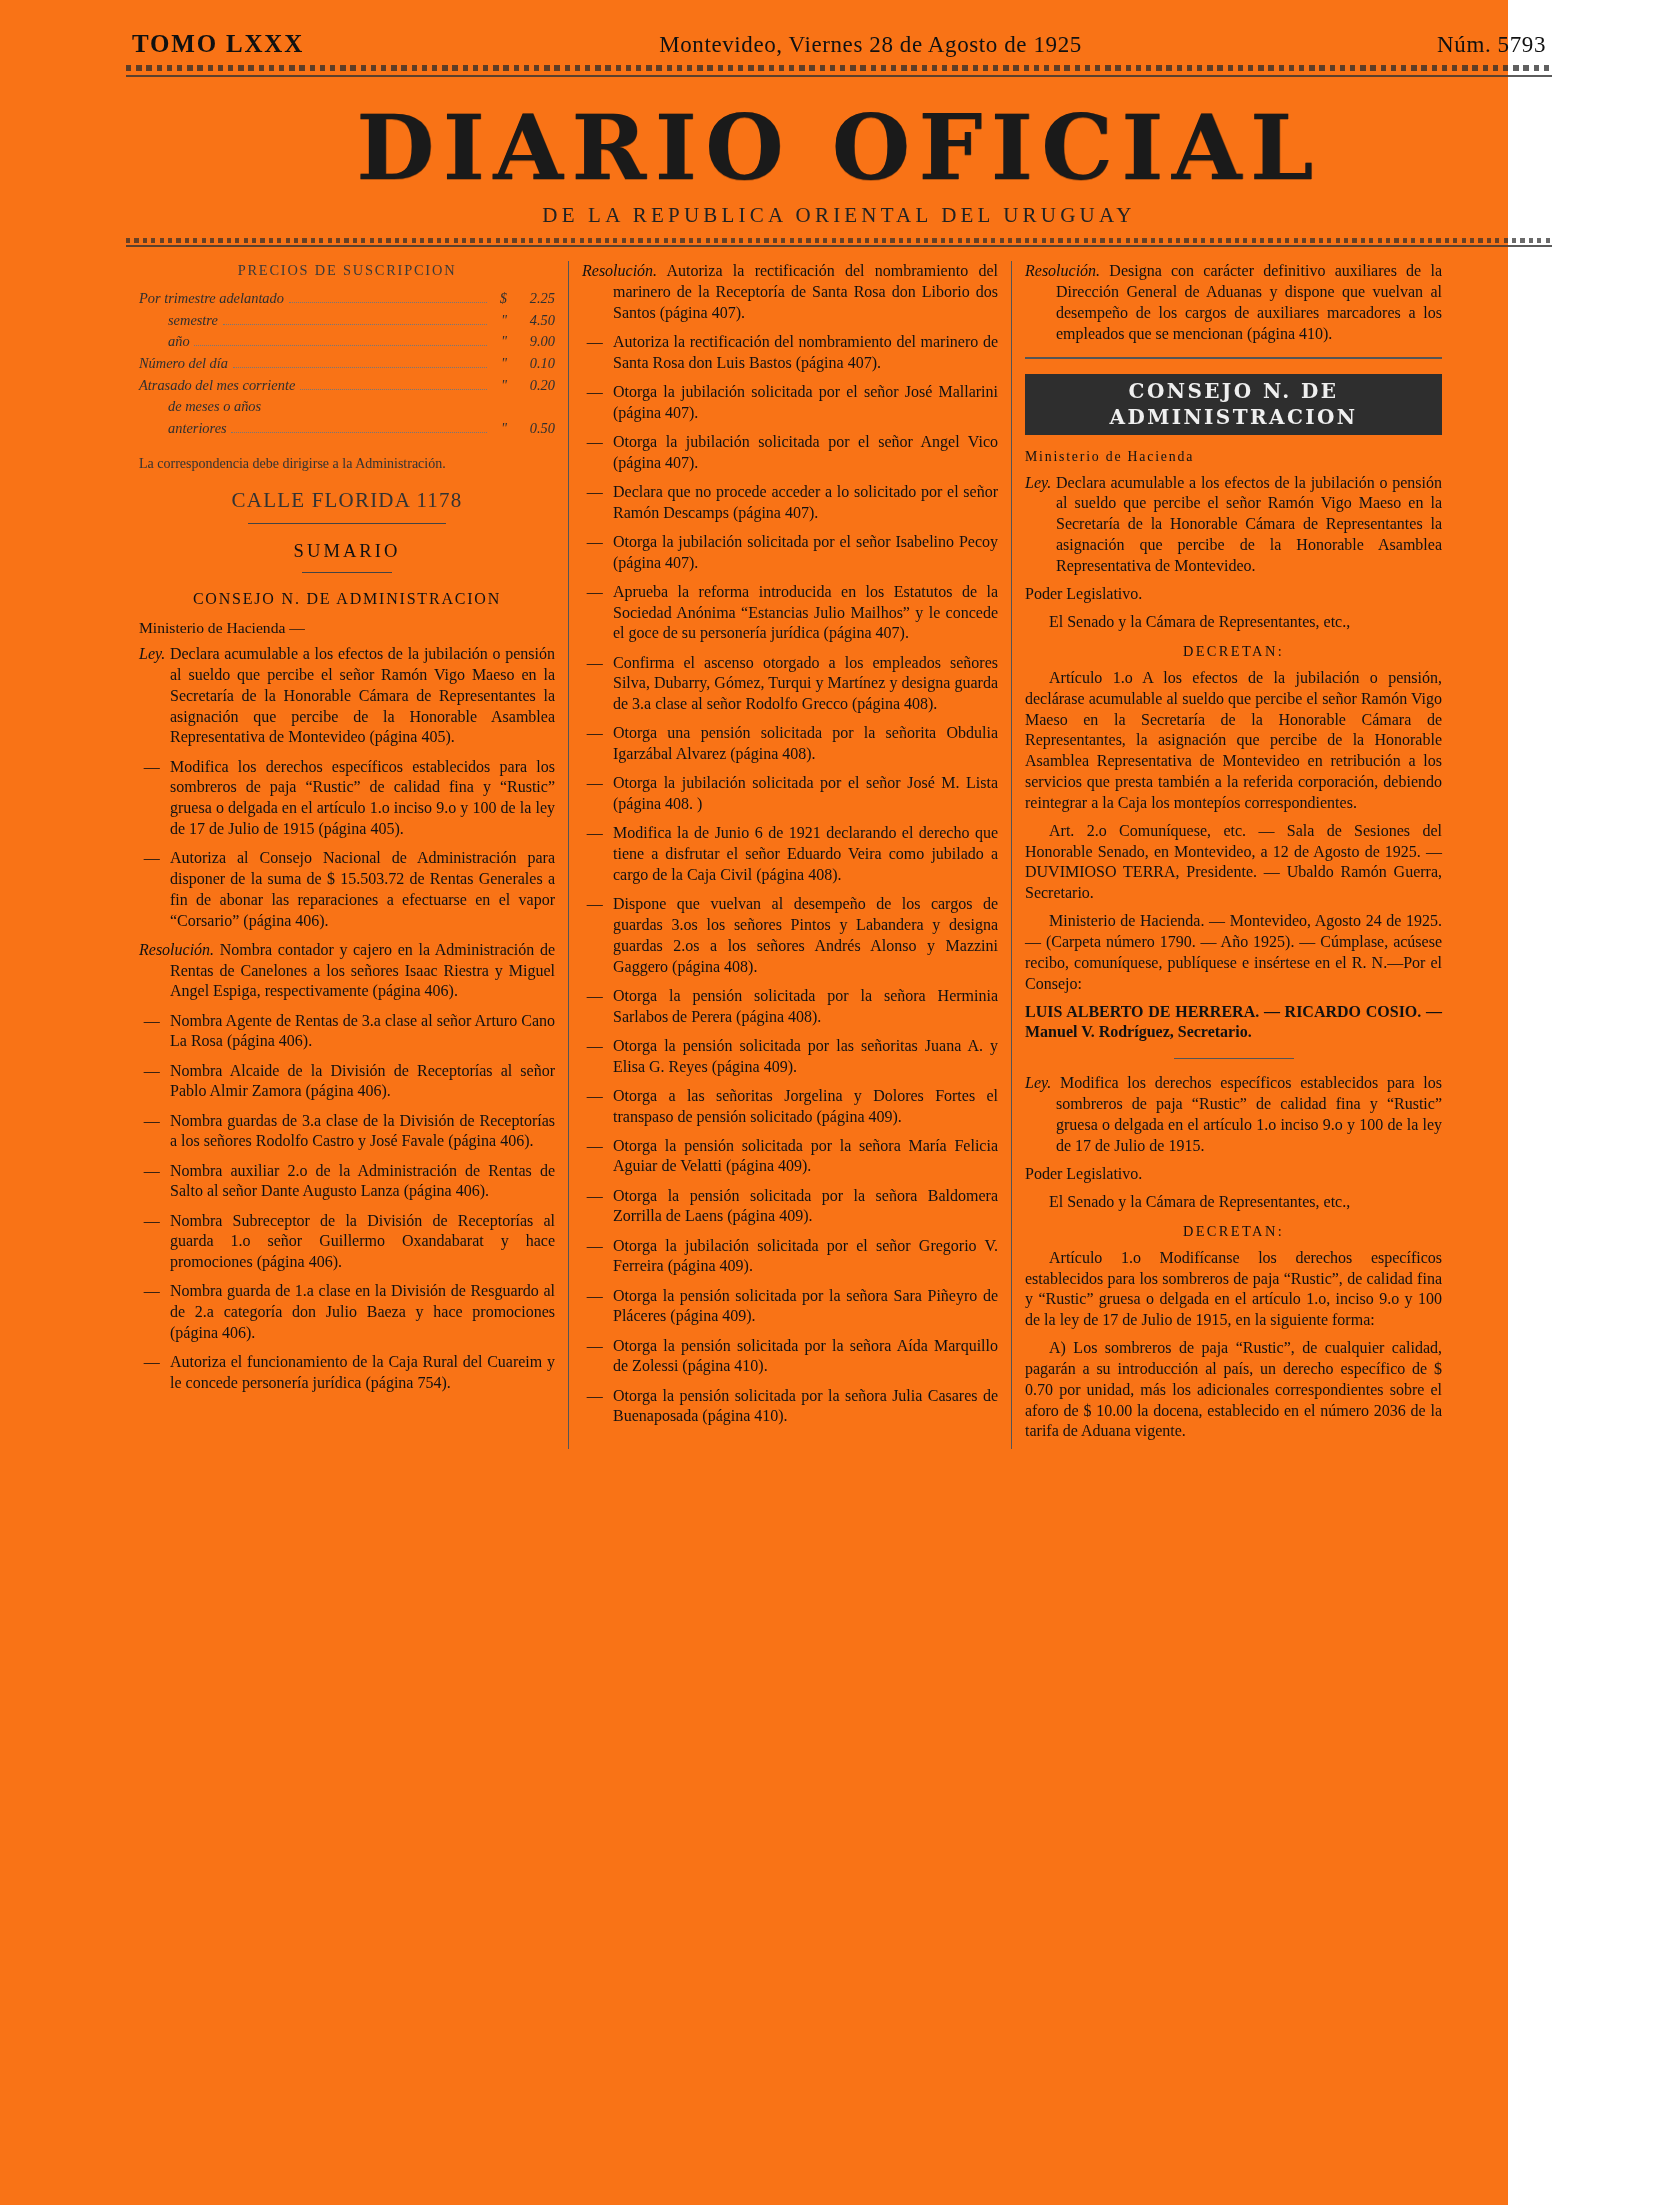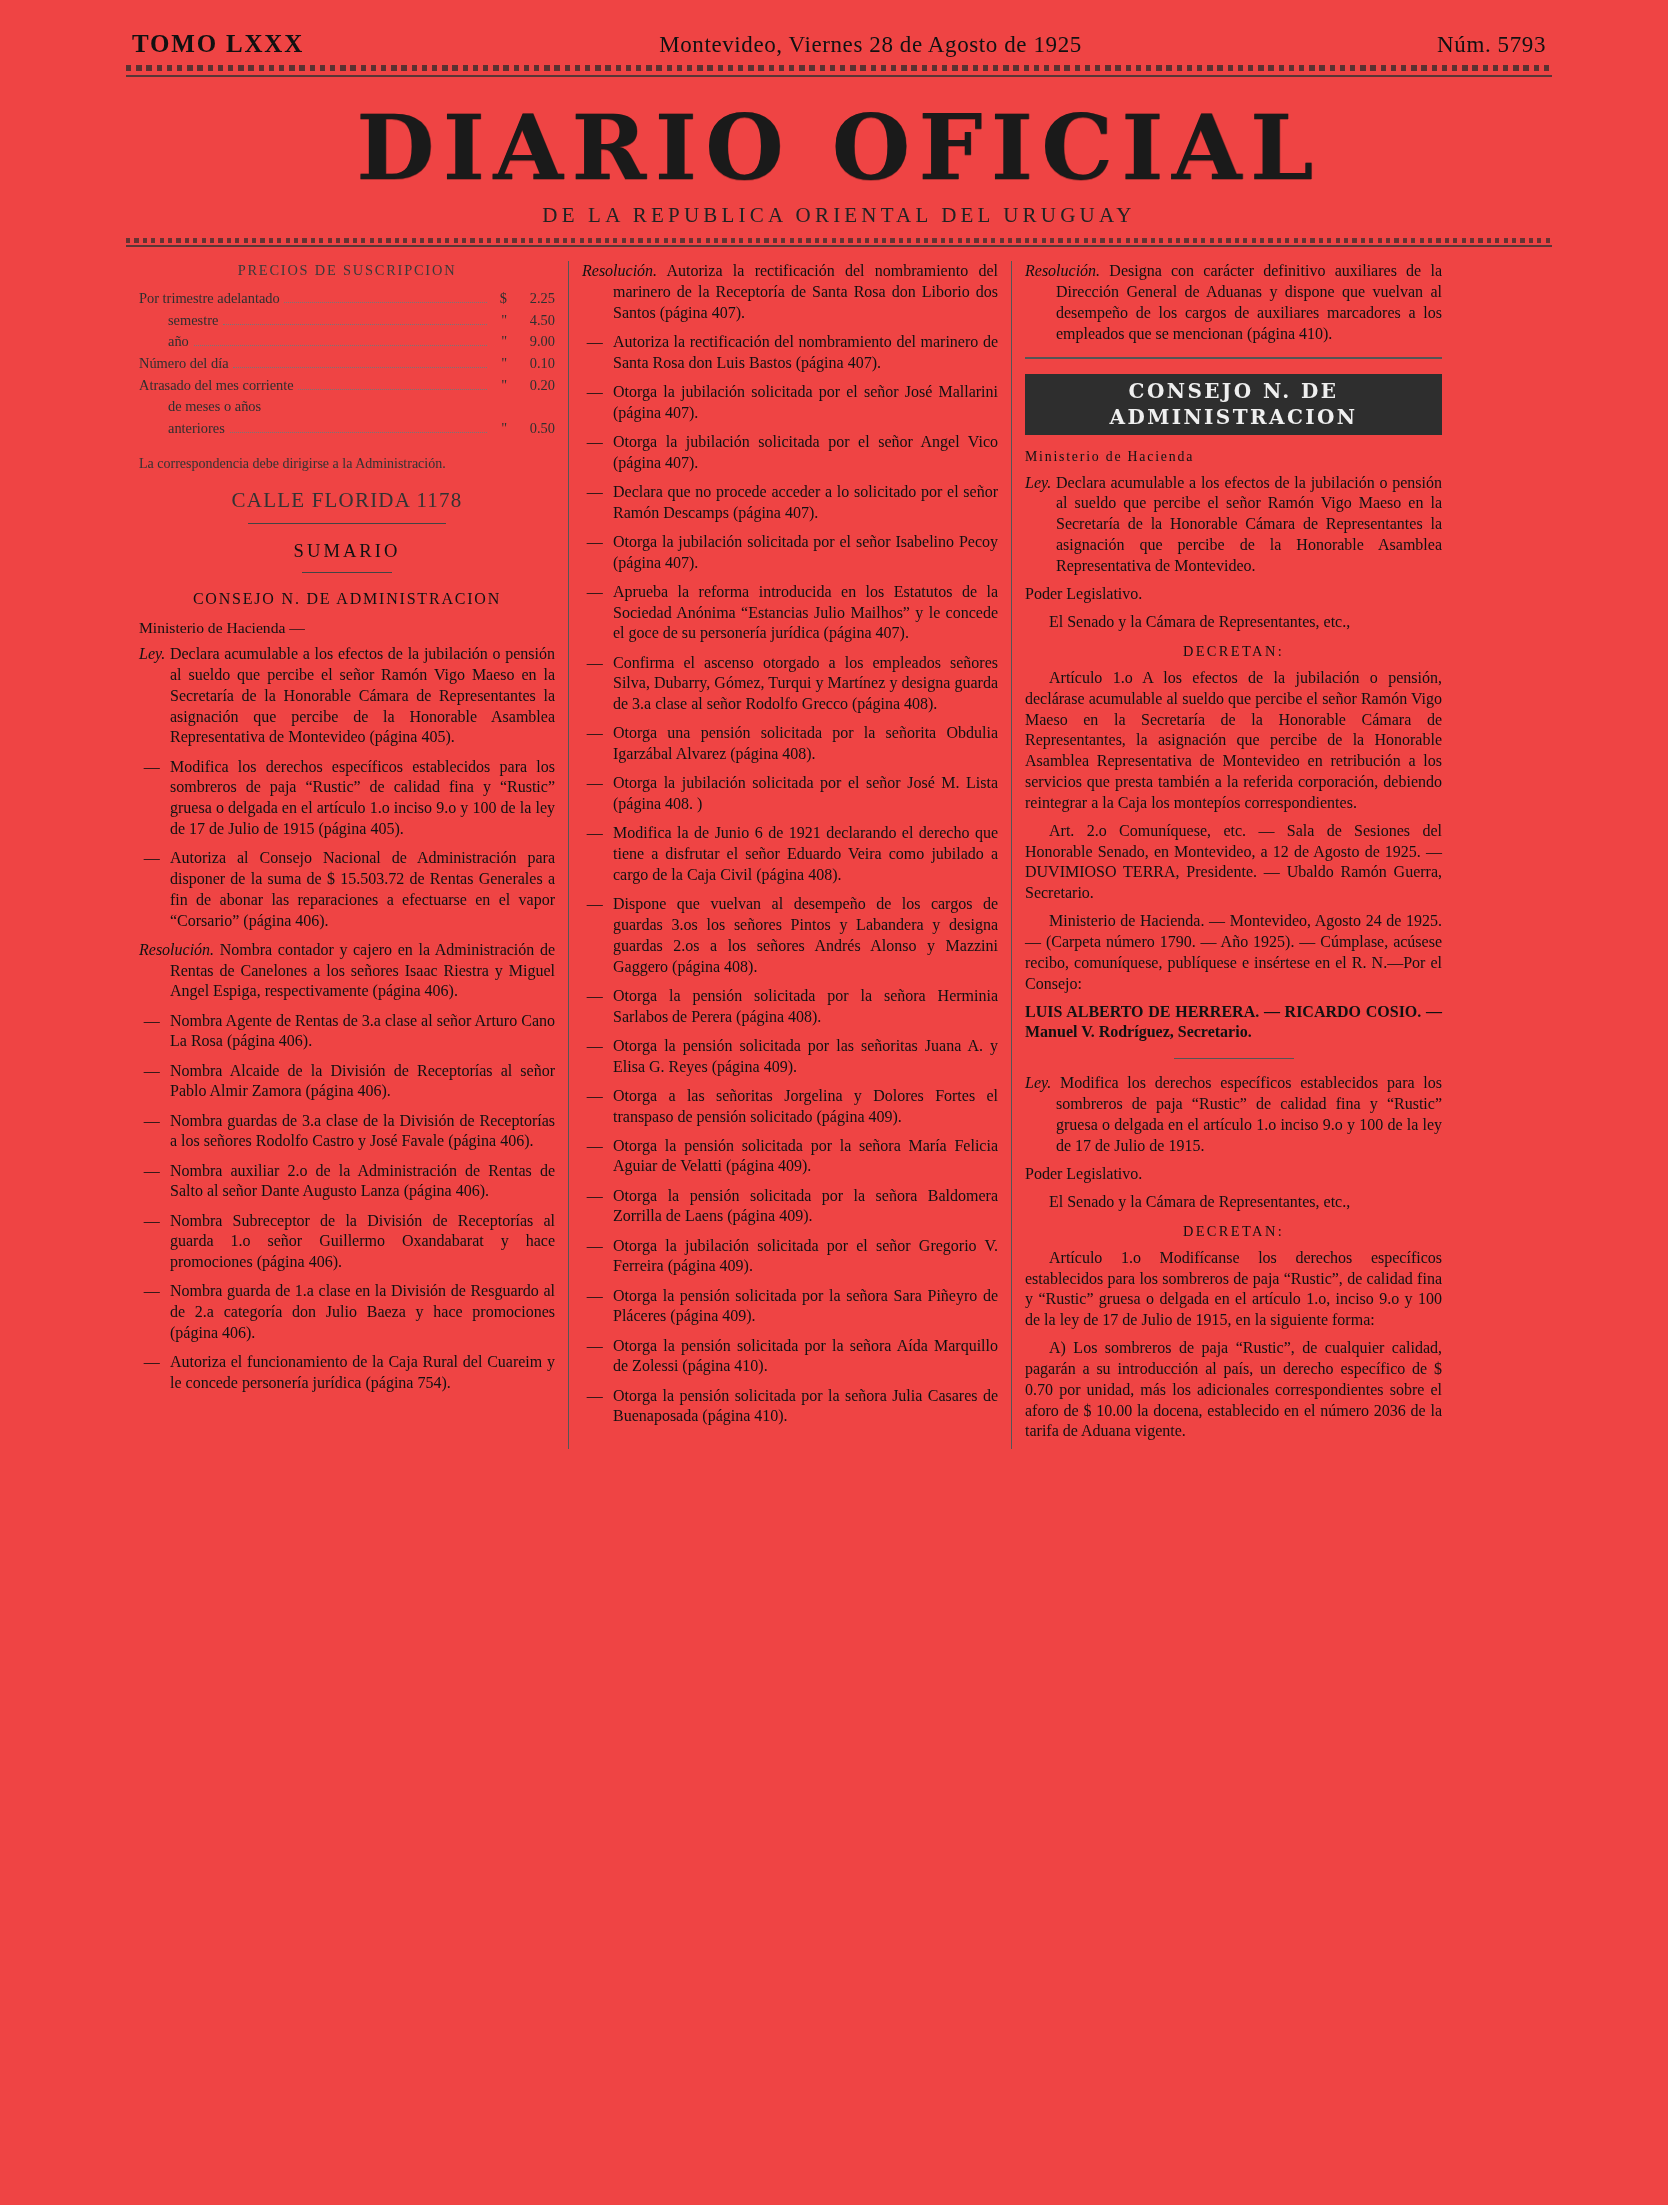--- a/index.html
+++ b/index.html
@@ -10,25 +10,25 @@
   body {
     width: 1668px;
     height: 2205px;
     font-family: "Liberation Serif", serif;
     color: #111;
     position: relative;
     overflow: hidden;
   }
   .page {
     position: relative;
-    width: 1668px;
+    width: 1508px;
     height: 2205px;
     padding: 0;
     box-sizing: border-box;
-    background: #ef4444;
+    background: #f97316;
   }
   .inner {
     position: absolute;
     left: 126px;
     top: 30px;
     width: 1426px;
   }
 
   
   .topline {
@@ -135,20 +135,21 @@
   }
   .price-list {
     font-size: 14.4px;
     line-height: 1.5;
     color: #2f2f2f;
   }
   .price-row {
     display: flex;
     align-items: baseline;
     white-space: nowrap;
+    font-style: italic;
   }
   .price-row .lbl { }
   .price-row .dots {
     flex: 1;
     border-bottom: 1.2px dotted #777;
     margin: 0 4.8px 4.2px 4.8px;
     min-width: 12px;
   }
   .price-row .cur { width: 15.6px; text-align: right; }
   .price-row .amt { width: 48px; text-align: right; }

